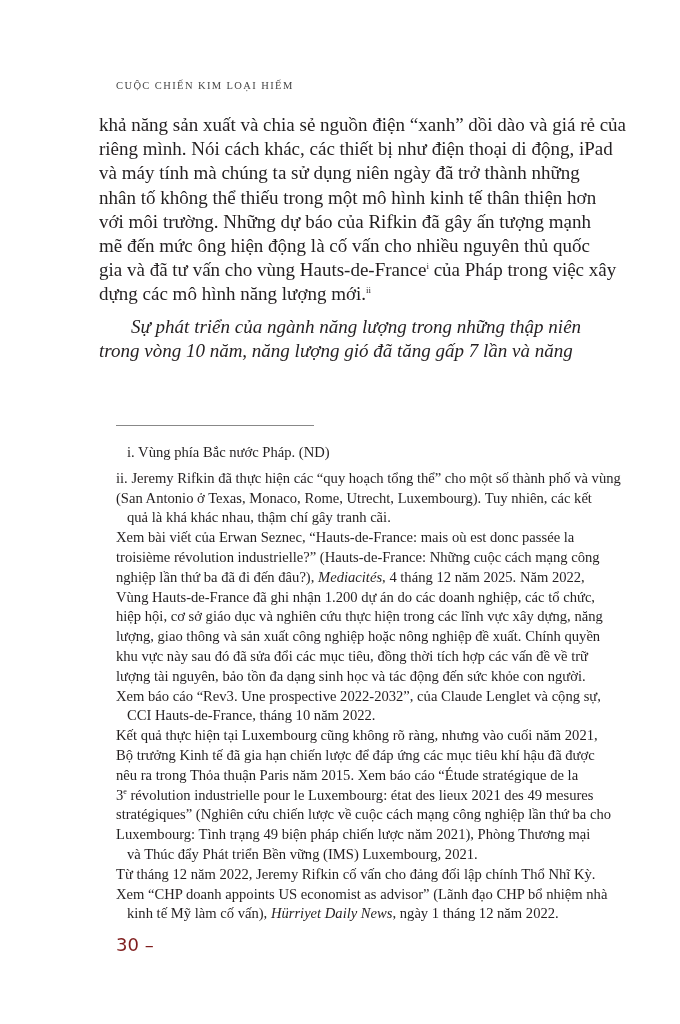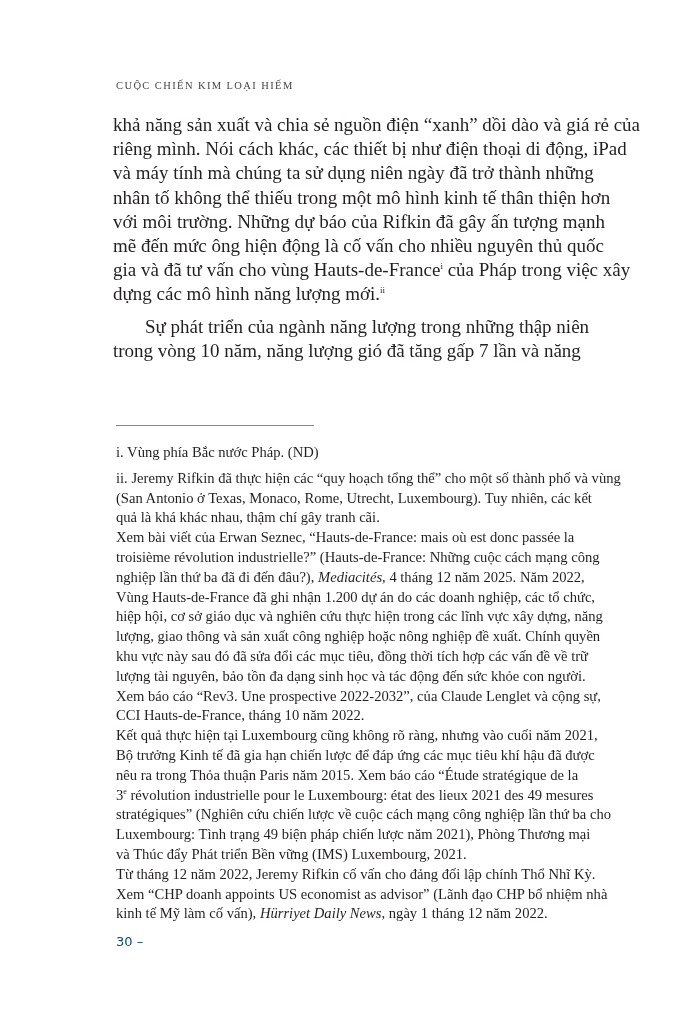--- a/index.html
+++ b/index.html
@@ -1,30 +1,30 @@
 <!DOCTYPE html>
 <html><head>
 <meta charset="utf-8">
 <style>
   html, body { margin:0; padding:0; }
   body { width:680px; height:1024px; background:#ffffff; position:relative; overflow:hidden; color:#231f20; }
   .running-head { position:absolute; left:116px; top:80px; font-family:Liberation Serif, serif; font-size:10.5px; letter-spacing:1.4px; color:#444; }
-  .body-text { position:absolute; left:113px; top:113px; width:452px; font-family:"Liberation Serif", serif; font-size:19px; line-height:24.2px; text-align:justify; }
+  .body-text { position:absolute; left:99px; top:113px; width:452px; font-family:"Liberation Serif", serif; font-size:19px; line-height:24.2px; text-align:justify; }
   .body-text p { margin:0; }
-  .body-text p.indent { text-indent:32px; margin-top:8px; }
+  .body-text p.indent { text-indent:32px; margin-top:8px;font-style:italic; }
   .body-text .line { display:block; text-align:justify; text-align-last:justify; white-space:nowrap; }
   .body-text .line.last { text-align-last:left; }
   sup { font-size:9px; vertical-align:7px; line-height:0; }
   .rule { position:absolute; left:116px; top:425px; width:198px; height:0; border-top:1px solid #888; }
   .notes { position:absolute; left:116px; top:443px; width:452px; font-family:"Liberation Serif", serif; font-size:14.6px; line-height:19.8px; }
   .notes p { margin:0 0 0 0; }
   .notes .gap { margin-top:6px; }
   .notes .line { display:block; white-space:nowrap; text-align:justify; text-align-last:justify; }
-  .notes .line.last { text-align-last:left; }
-  .folio { position:absolute; left:116px; top:934px; font-family:"DejaVu Sans", sans-serif; font-size:13px; color:#0c4a6e; }
+  .notes .line.last { text-align-last:left;margin-left:11px; }
+  .folio { position:absolute; left:116px; top:934px; font-family:"DejaVu Sans", sans-serif; font-size:18px; color:#7f1d1d; }
   i { font-style:italic; }
 </style>
 </head>
 <body>
 
 <div class="running-head">CUỘC CHIẾN KIM LOẠI HIẾM</div>
 
 <div class="body-text">
   <p>
     <span class="line">khả năng sản xuất và chia sẻ nguồn điện “xanh” dồi dào và giá rẻ của</span>

